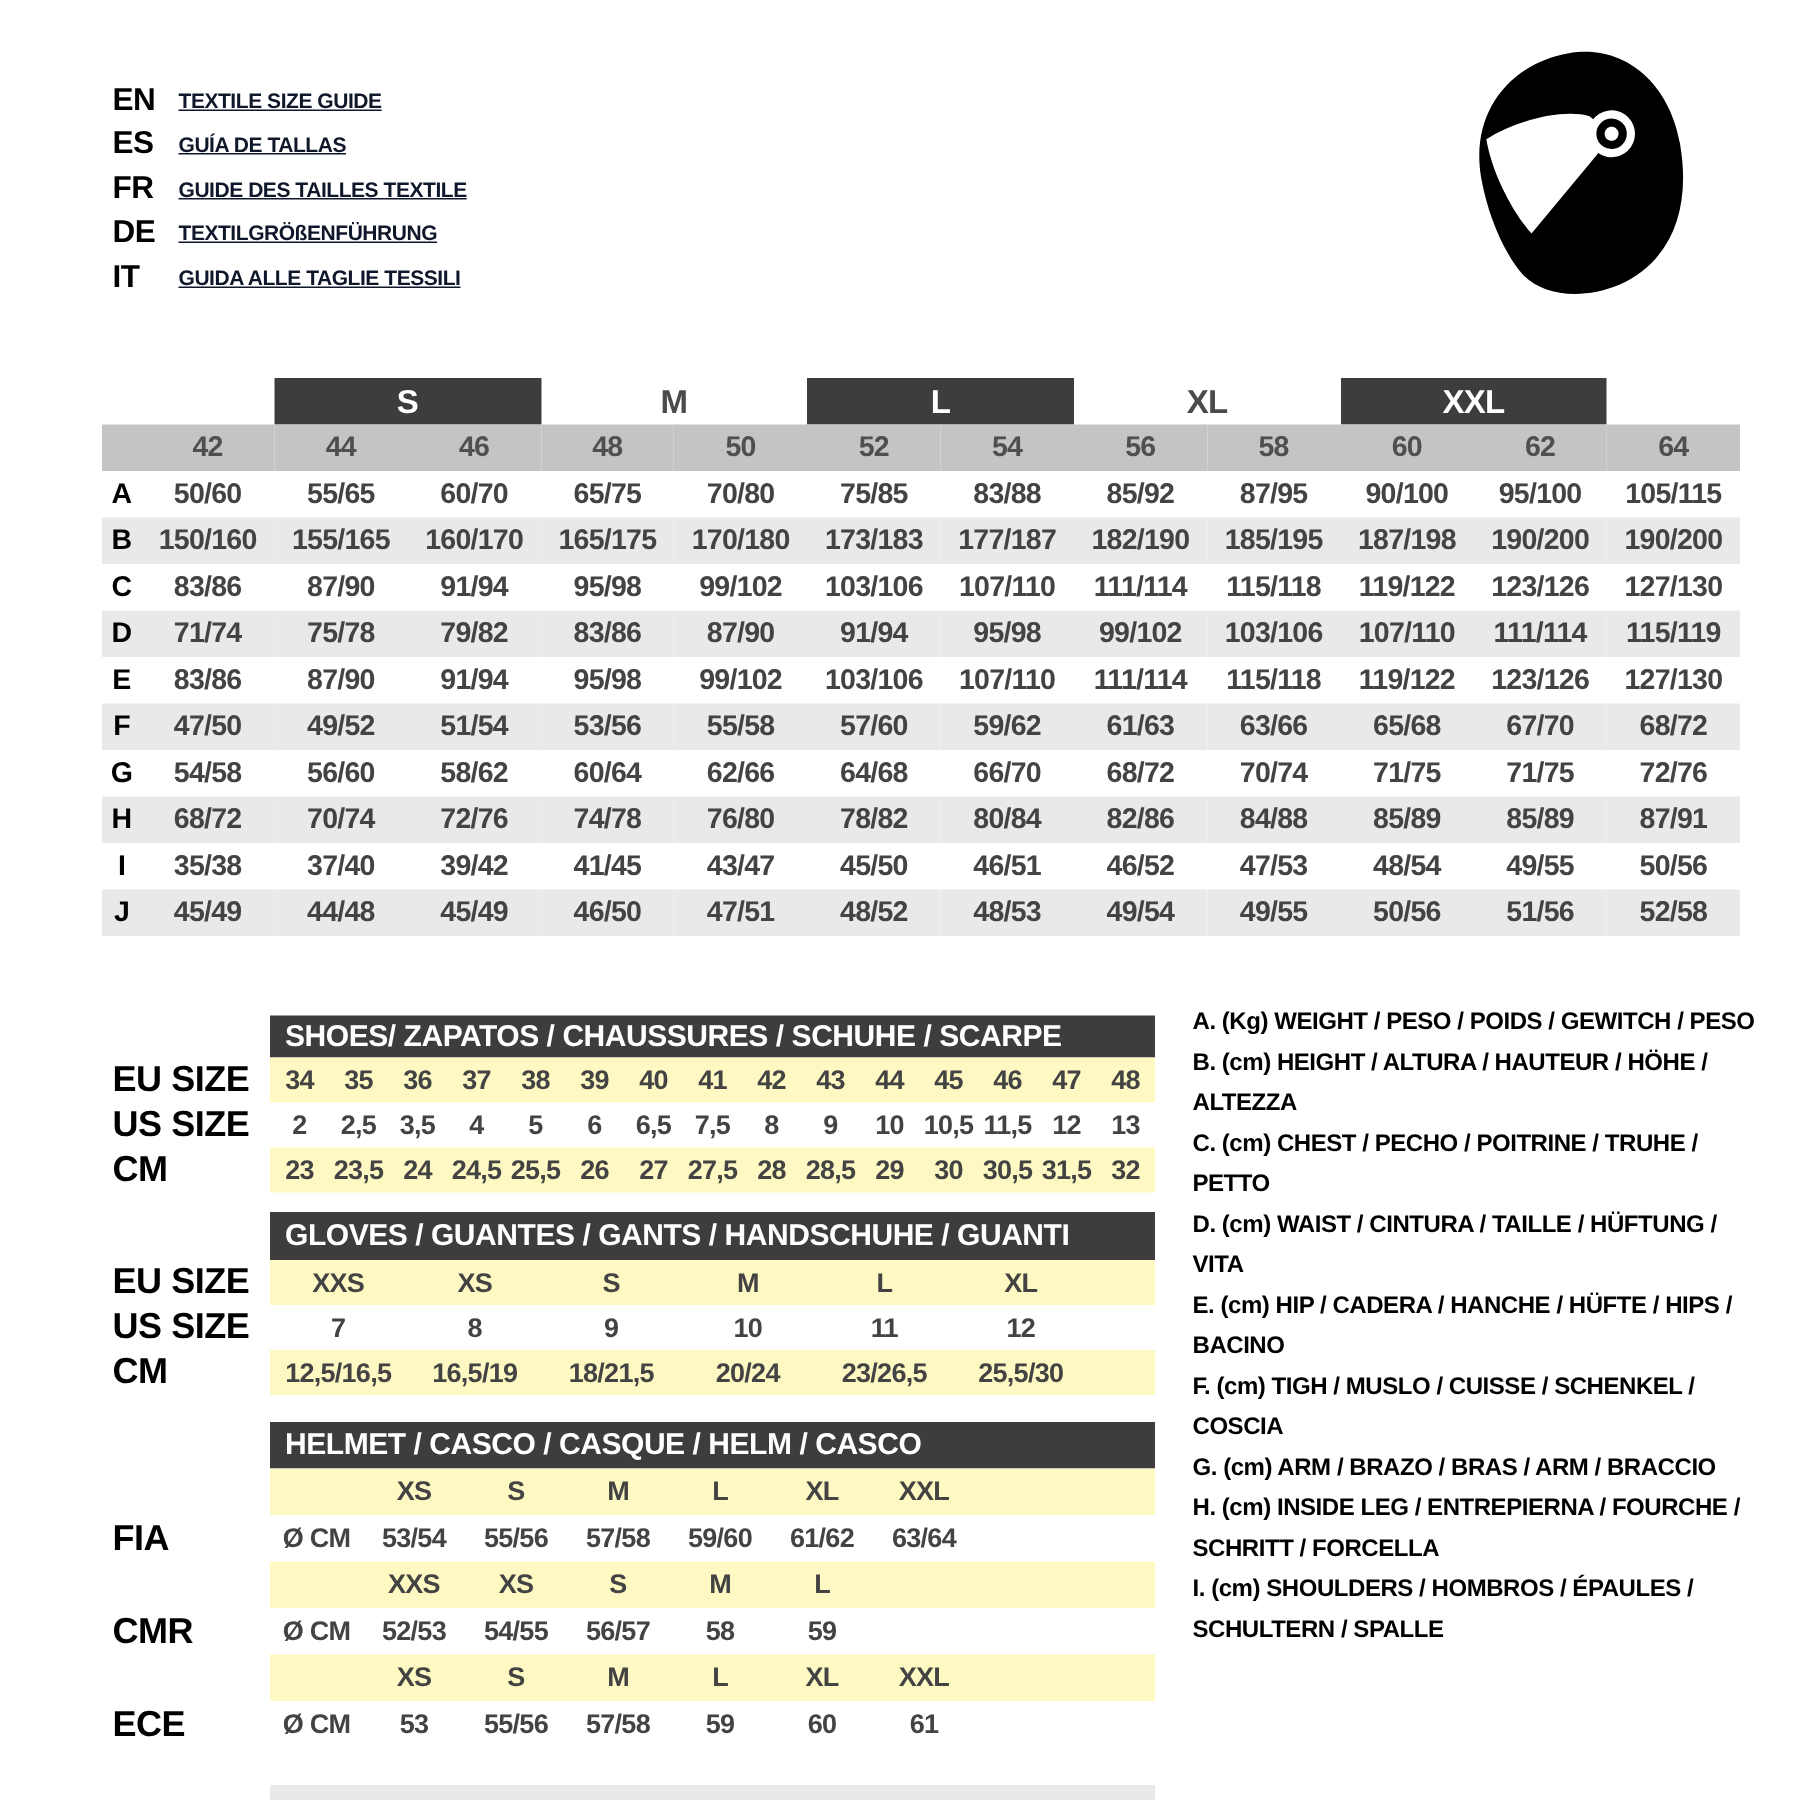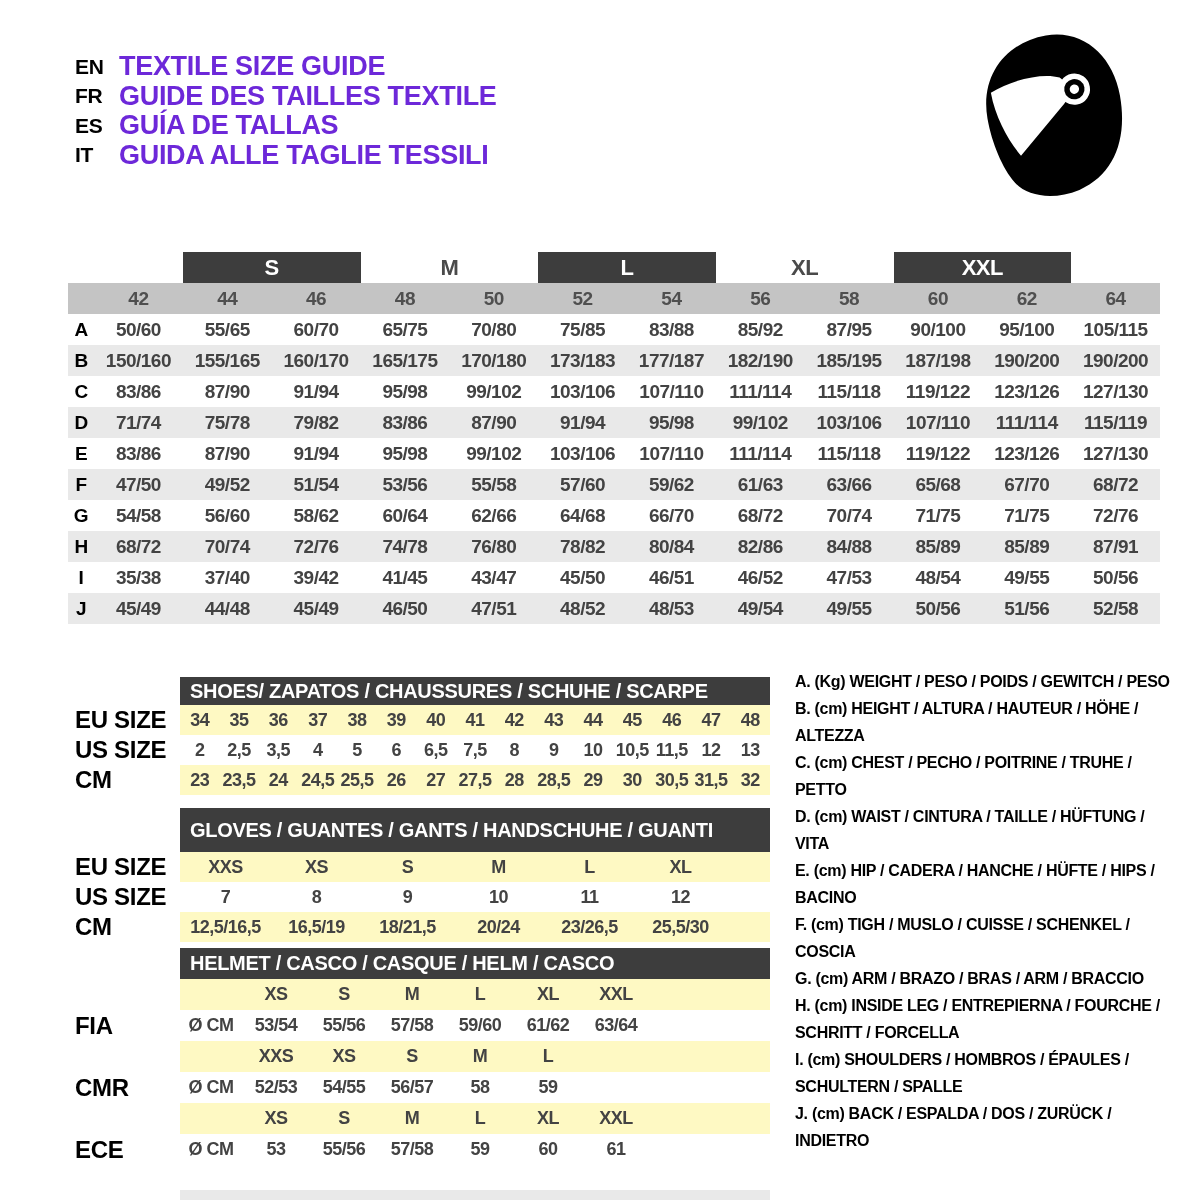--- a/index.html
+++ b/index.html
@@ -8,21 +8,21 @@
     font-family:"Liberation Sans","DejaVu Sans",sans-serif;
     font-stretch:condensed;
     -webkit-font-smoothing:antialiased;
   }
   .page{position:absolute;inset:0;overflow:hidden;}
 
   
   .lang-block{position:absolute;left:75px;top:52px;}
   .lang-row{display:flex;height:29.5px;align-items:center;}
   .lang-code{width:44px;font-size:21px;font-weight:700;letter-spacing:-0.3px;color:#000;}
-  .lang-label{font-size:27px;font-weight:700;letter-spacing:-0.3px;color:#6d28d9;}
+  .lang-label{font-size:14px;font-weight:700;letter-spacing:-0.3px;color:#0f172a;text-decoration:underline;}
 
   
   .helmet-icon{position:absolute;left:972px;top:26px;width:162px;height:172px;}
 
   
   .main-table{
     position:absolute;left:68px;top:252px;width:1092px;
     display:grid;grid-template-columns:26px repeat(12,1fr);grid-auto-rows:31px;
   }
   .cell{display:flex;align-items:center;justify-content:center;font-weight:700;letter-spacing:-0.5px;}
@@ -58,26 +58,30 @@
 <body>
 
 <div class="page">
 
   <div class="lang-block" id="langs">
       <div class="lang-row">
         <span class="lang-code">EN</span>
         <span class="lang-label">TEXTILE SIZE GUIDE</span>
       </div>
       <div class="lang-row">
+        <span class="lang-code">ES</span>
+        <span class="lang-label">GUÍA DE TALLAS</span>
+      </div>
+      <div class="lang-row">
         <span class="lang-code">FR</span>
         <span class="lang-label">GUIDE DES TAILLES TEXTILE</span>
       </div>
       <div class="lang-row">
-        <span class="lang-code">ES</span>
-        <span class="lang-label">GUÍA DE TALLAS</span>
+        <span class="lang-code">DE</span>
+        <span class="lang-label">TEXTILGRÖßENFÜHRUNG</span>
       </div>
       <div class="lang-row">
         <span class="lang-code">IT</span>
         <span class="lang-label">GUIDA ALLE TAGLIE TESSILI</span>
       </div>
     </div>
 
   <div class="helmet-icon">
     <svg viewBox="0 0 100 110" width="162" height="172" aria-hidden="true">
       <g transform="rotate(-10 50 55)">
@@ -305,21 +309,21 @@
           <div class="scell">29</div>
           <div class="scell">30</div>
           <div class="scell">30,5</div>
           <div class="scell">31,5</div>
           <div class="scell">32</div>
         </div>
       </div>
     </div>
 
   <div class="sub" id="glovesTable">
-    <div class="srow" style="height:44px">
+    <div class="srow" style="height:32px">
       <div class="gutter"></div>
       <div class="sbody titlebar">GLOVES / GUANTES / GANTS / HANDSCHUHE / GUANTI</div>
     </div>
   <div class="srow" style="height: 30px;">
         <div class="gutter">EU SIZE</div>
         <div class="sbody gloves-grid stripedbg">
           <div class="scell">XXS</div>
           <div class="scell">XS</div>
           <div class="scell">S</div>
           <div class="scell">M</div>
@@ -435,16 +439,15 @@
   <div class="legend" id="legend">
       <div class="legend-item">A. (Kg) WEIGHT / PESO / POIDS / GEWITCH / PESO</div>
       <div class="legend-item">B. (cm) HEIGHT / ALTURA / HAUTEUR / HÖHE / ALTEZZA</div>
       <div class="legend-item">C. (cm) CHEST / PECHO / POITRINE / TRUHE / PETTO</div>
       <div class="legend-item">D. (cm) WAIST / CINTURA / TAILLE / HÜFTUNG / VITA</div>
       <div class="legend-item">E. (cm) HIP / CADERA / HANCHE / HÜFTE / HIPS / BACINO</div>
       <div class="legend-item">F. (cm) TIGH / MUSLO / CUISSE / SCHENKEL / COSCIA</div>
       <div class="legend-item">G. (cm) ARM / BRAZO / BRAS / ARM / BRACCIO</div>
       <div class="legend-item">H. (cm) INSIDE LEG / ENTREPIERNA / FOURCHE / SCHRITT / FORCELLA</div>
       <div class="legend-item">I. (cm) SHOULDERS / HOMBROS / ÉPAULES / SCHULTERN / SPALLE</div>
-      <div class="legend-item">J. (cm) BACK / ESPALDA / DOS / ZURÜCK / INDIETRO</div>
     </div>
 
 </div>
 
 </body></html>

